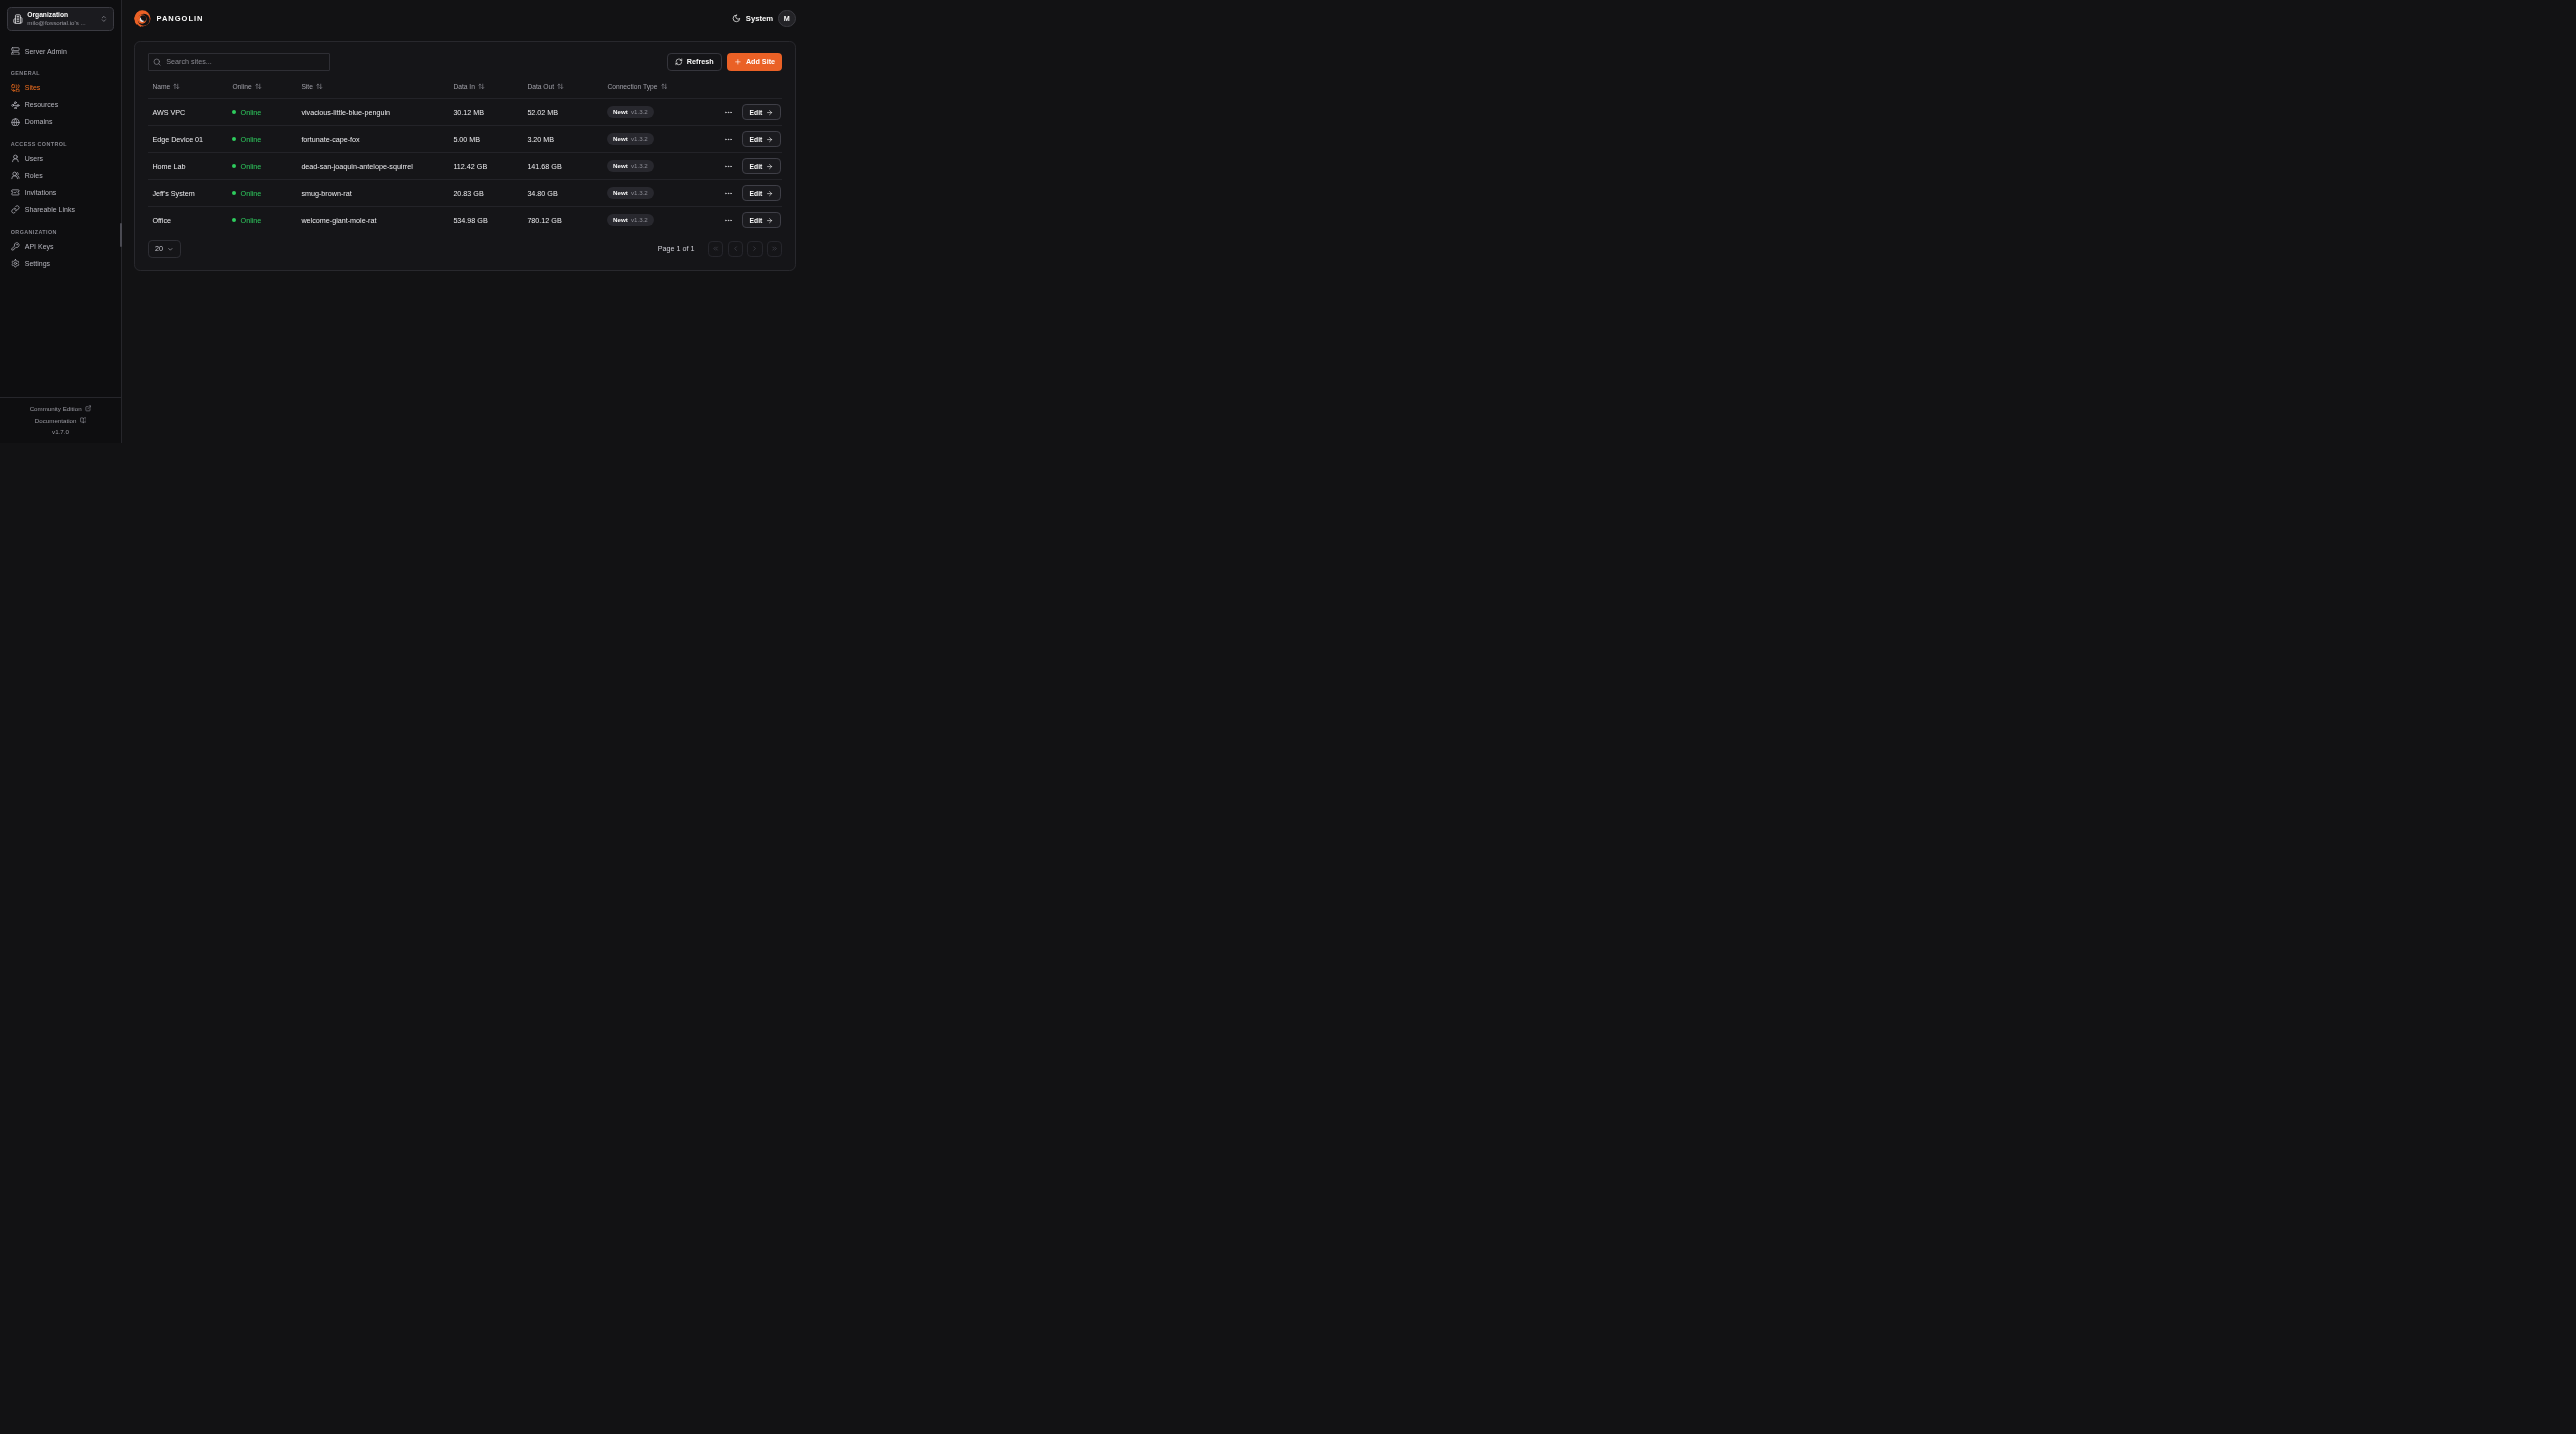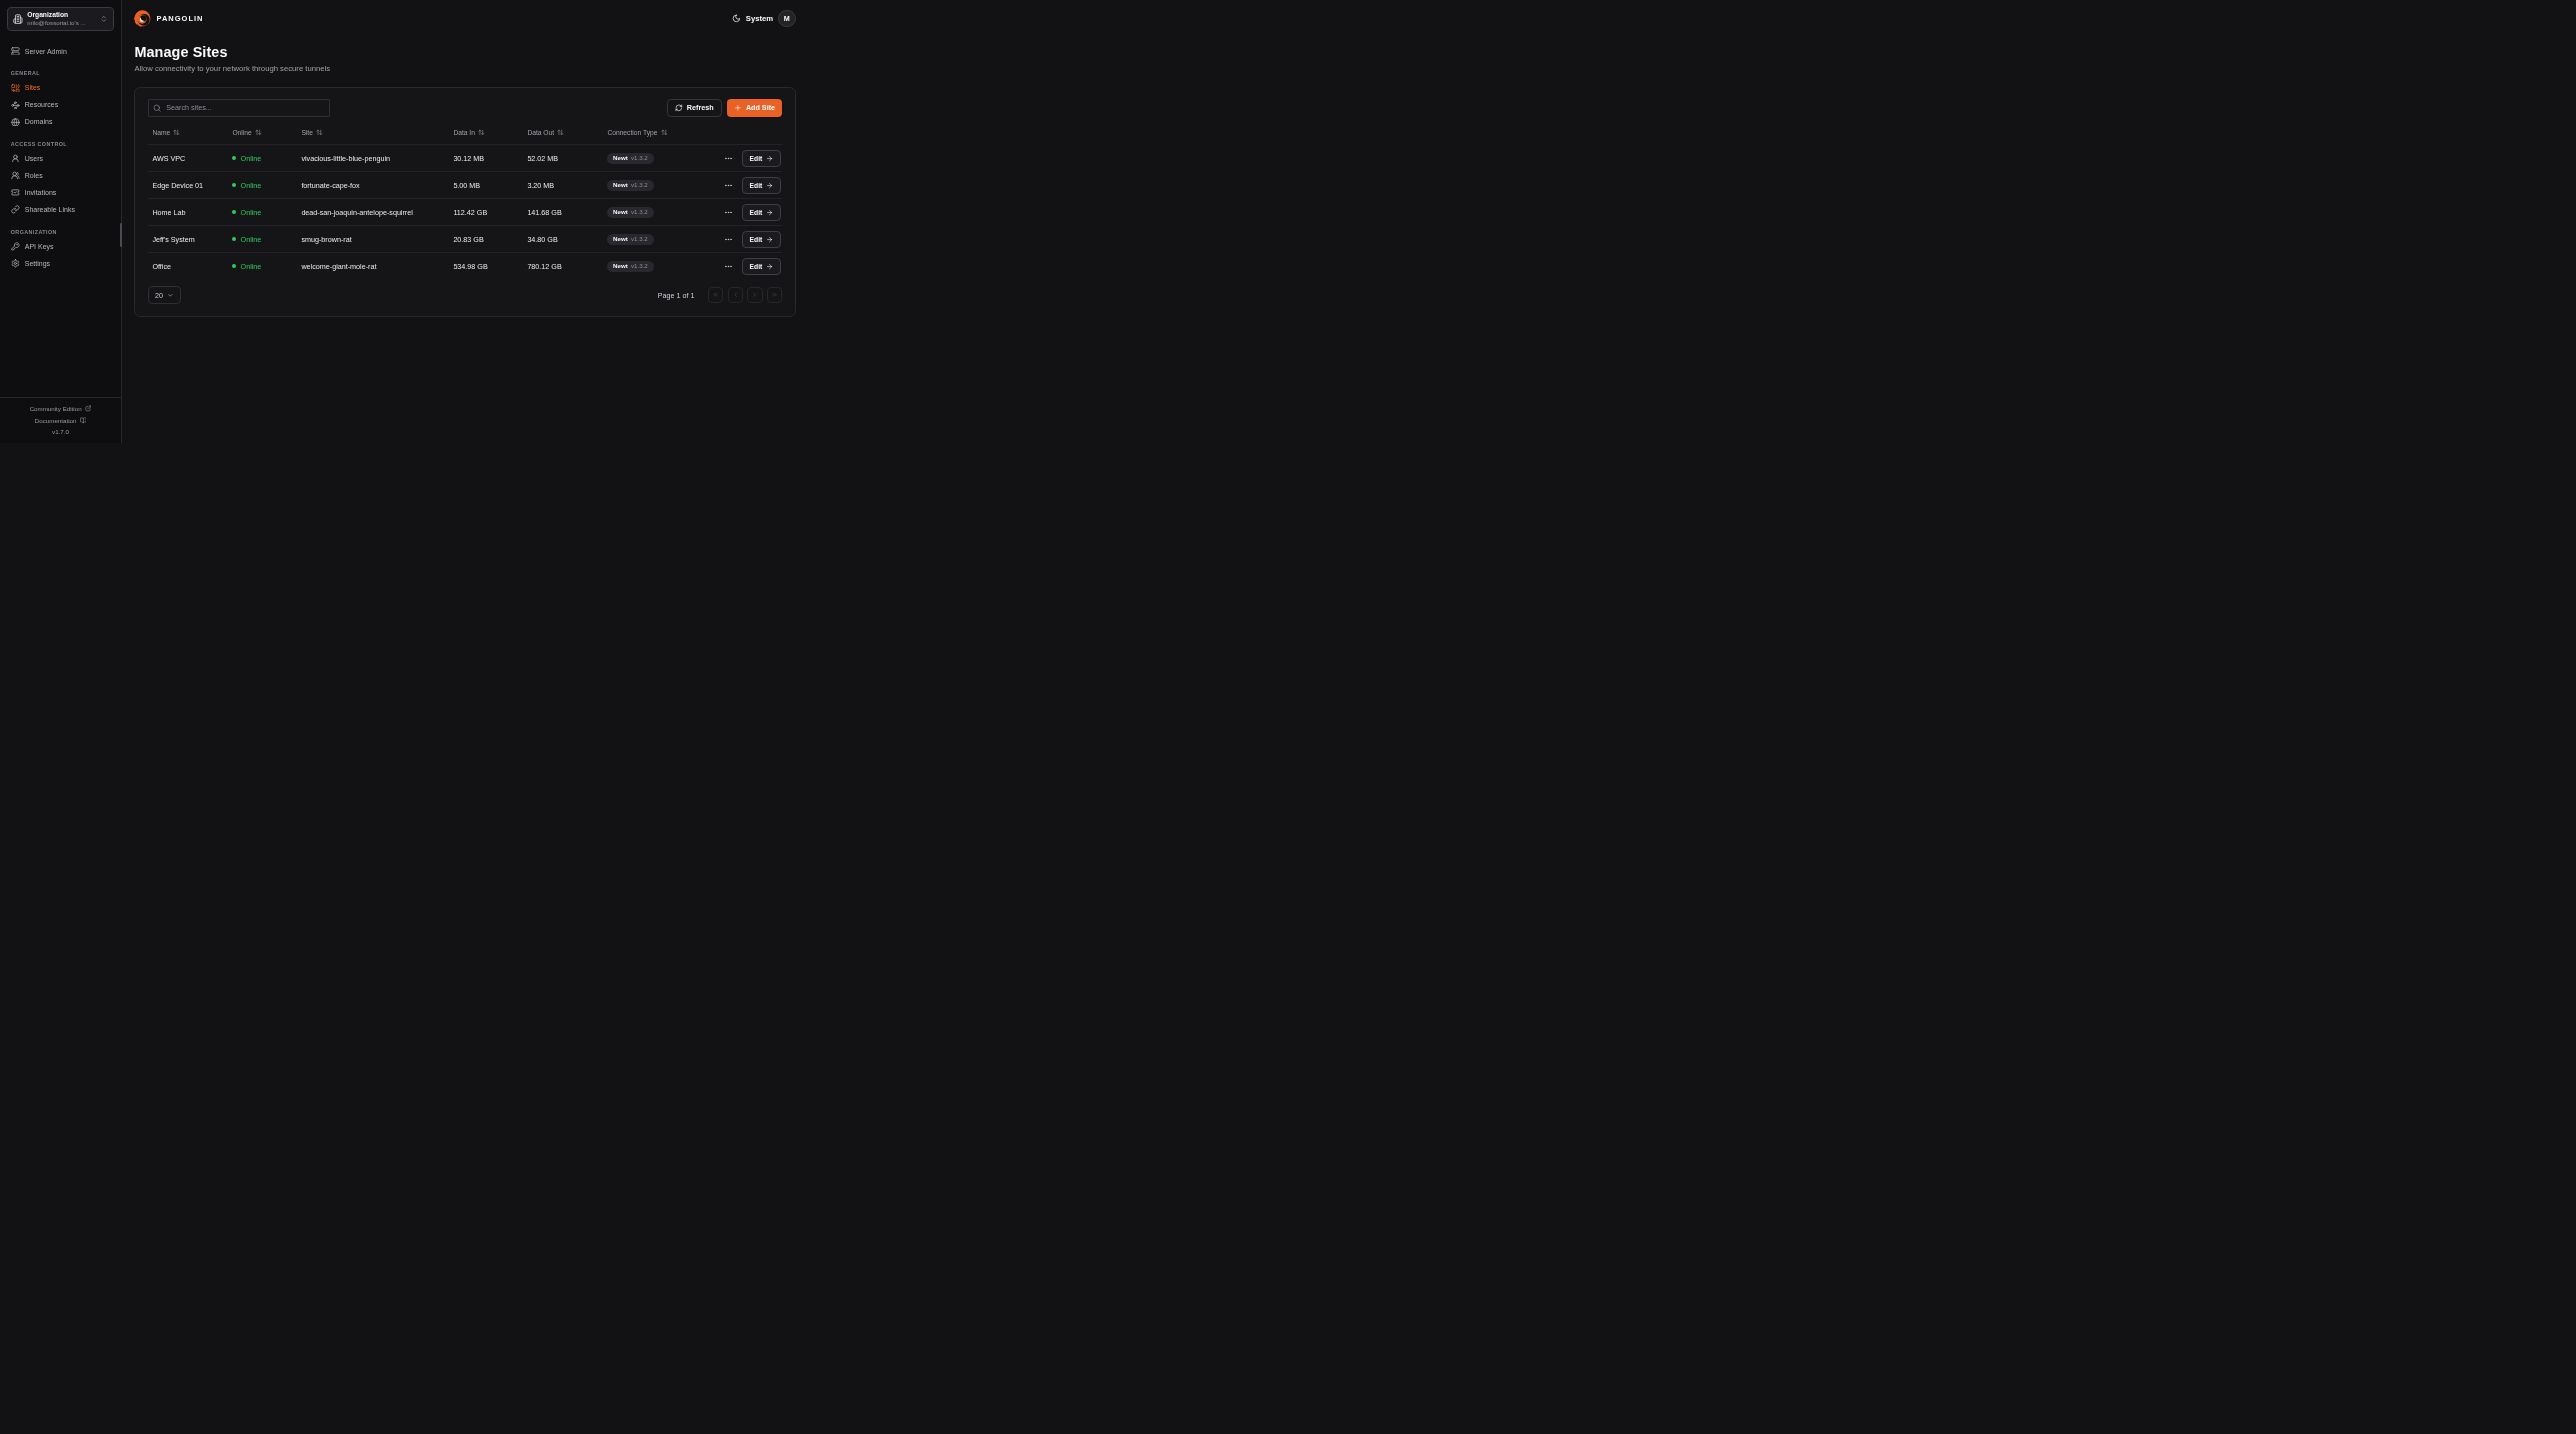--- a/index.html
+++ b/index.html
@@ -296,24 +296,20 @@
             </svg>
         </span>
         <span>System</span>
       </span>
       <span class="avatar">
         <span>M</span>
       </span>
     </div>
   </header>
 
-  <div class="page-head">
-    <h1 class="page-title">Manage Sites</h1>
-    <div class="page-sub">Allow connectivity to your network through secure tunnels</div>
-  </div>
 
   <section class="card">
 
     <div class="card-toolbar">
       <div class="search">
         <span class="icon">
           <svg width="8.2" height="8.2" viewBox="0 0 24 24" fill="none" stroke="currentColor" stroke-width="2" stroke-linecap="round" stroke-linejoin="round">
               <circle cx="11" cy="11" r="8"></circle>
               <path d="m21 21-4.3-4.3"></path>
             </svg>

